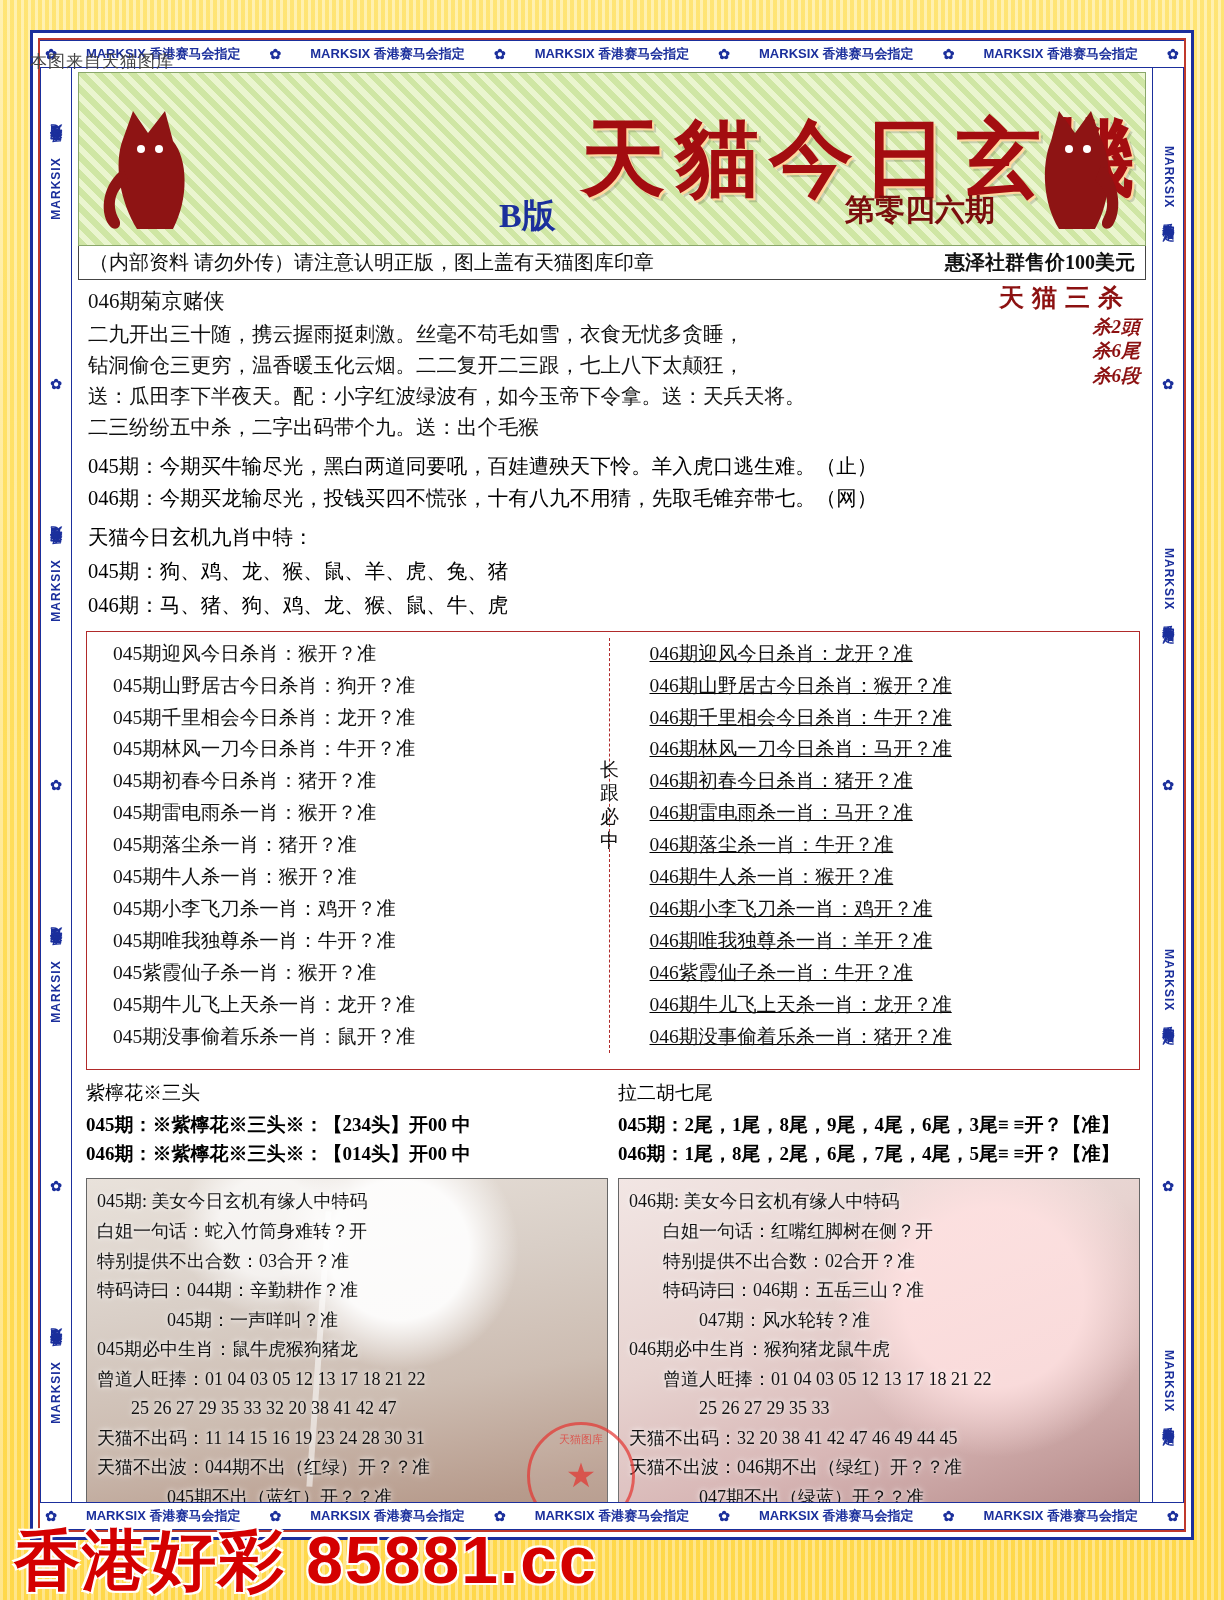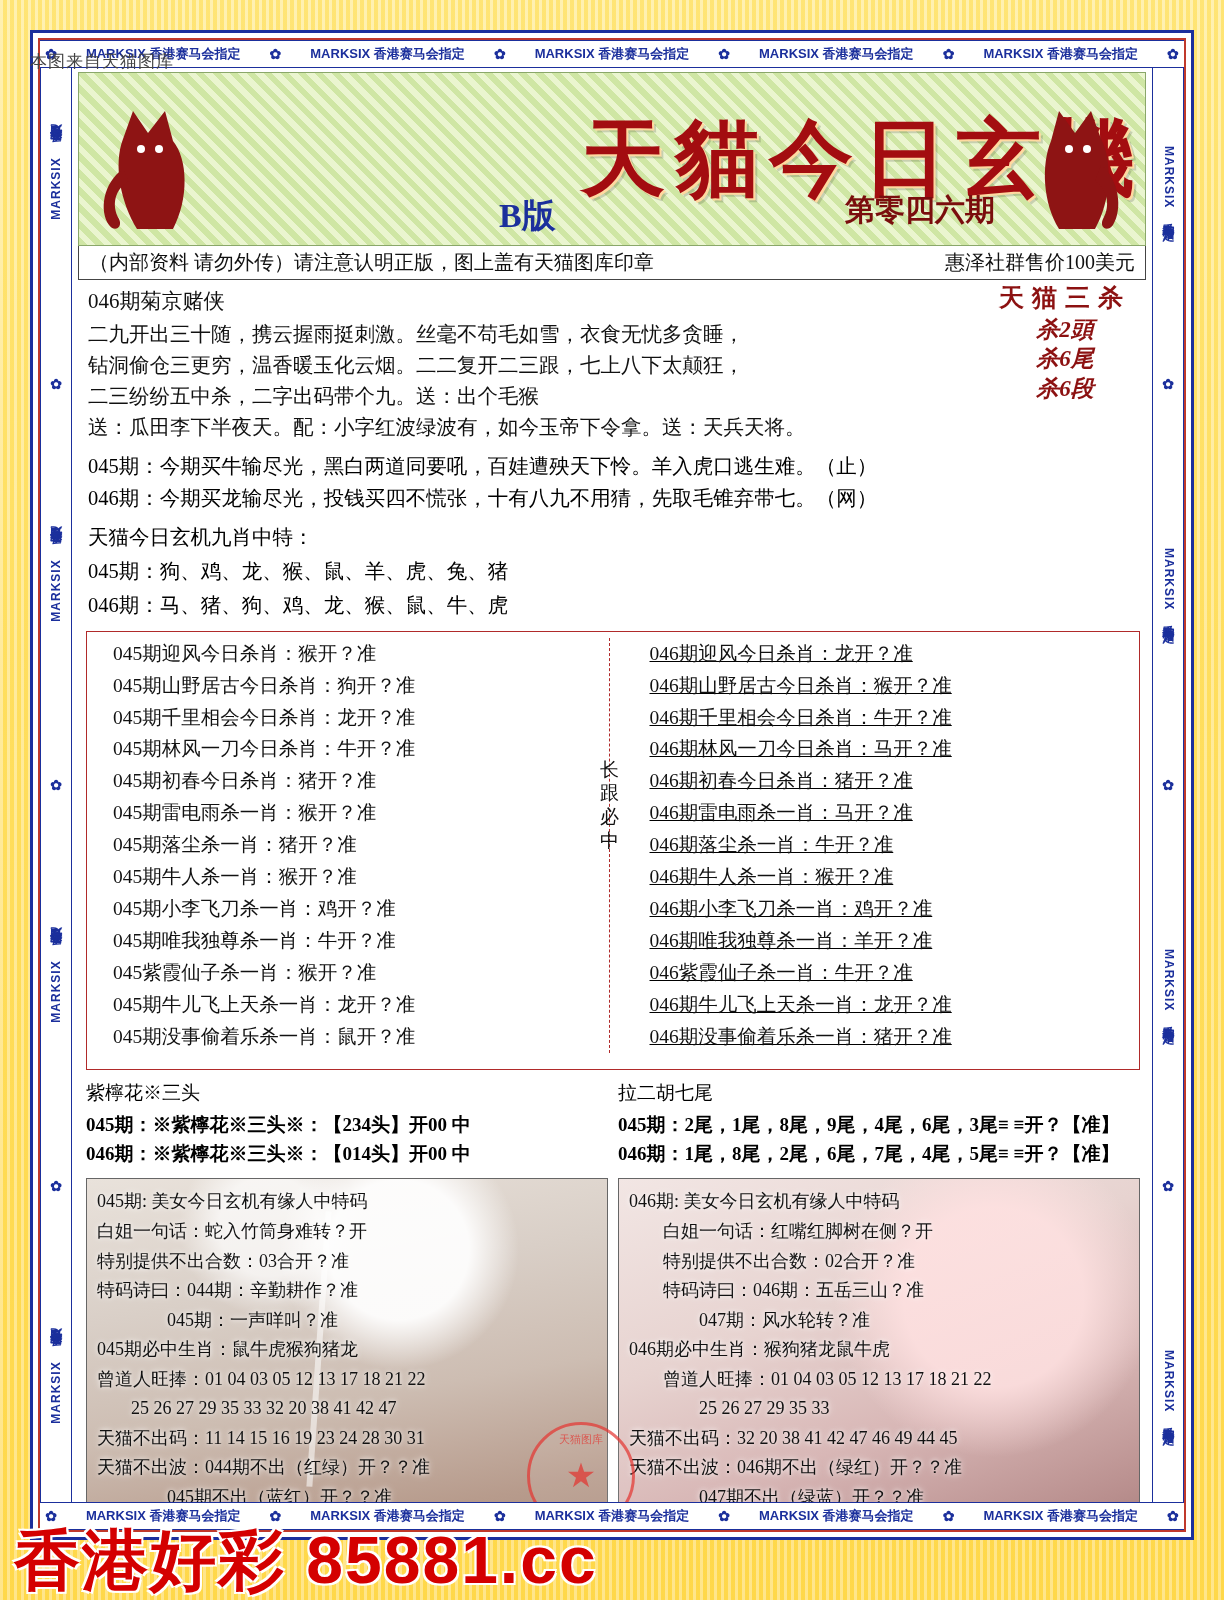--- a/index.html
+++ b/index.html
@@ -125,37 +125,37 @@
   .stamp .arc-top { position: absolute; top: 8px; width: 100%; font-size: 11px; }
 
   
   .notice {
     display: flex; justify-content: space-between; align-items: center;
     border: 1px solid #444; border-top: none;
     padding: 3px 10px;
     font-size: 20px; color: #111;
     background: #fff;
   }
-  .notice .right { font-weight: normal; }
+  .notice .right { font-weight: bold; }
 
   
   .poem {
     position: relative;
     padding: 6px 4px 0 10px;
     font-size: 20.5px; color: #111; line-height: 1.52;
   }
   .poem .ttl { font-size: 21px; margin-bottom: 1px; }
   .three-kill {
     position: absolute; right: 6px; top: 2px;
     width: 150px; text-align: center;
     font-weight: bold; color: #8c1111;
     line-height: 1.3;
   }
   .three-kill .hd { font-size: 25px; letter-spacing: 8px; }
-  .three-kill .it { font-size: 23px; font-style: italic; }
+  .three-kill .it { font-size: 19px; font-style: italic; text-align: right; }
 
   .rows-045 { padding: 6px 4px 2px 10px; font-size: 20.5px; line-height: 1.6; }
   .niao { padding: 4px 4px 2px 10px; font-size: 20.5px; line-height: 1.65; }
 
   
   .kill-table {
     margin: 6px 6px 0 8px;
     border: 1px solid #b02a2a;
     display: flex;
     position: relative;
@@ -320,22 +320,22 @@
 
       <div class="notice">
         <div>（内部资料 请勿外传）请注意认明正版，图上盖有天猫图库印章</div>
         <div class="right">惠泽社群售价100美元</div>
       </div>
 
       <div class="poem">
         <div class="ttl">046期菊京赌侠</div>
         <div>二九开出三十随，携云握雨挺刺激。丝毫不苟毛如雪，衣食无忧多贪睡，</div>
         <div>钻洞偷仓三更穷，温香暖玉化云烟。二二复开二三跟，七上八下太颠狂，</div>
+        <div>送：瓜田李下半夜天。配：小字红波绿波有，如今玉帝下令拿。送：天兵天将。</div>
         <div>二三纷纷五中杀，二字出码带个九。送：出个毛猴</div>
-        <div>送：瓜田李下半夜天。配：小字红波绿波有，如今玉帝下令拿。送：天兵天将。</div>
 
         <div class="three-kill">
           <div class="hd">天猫三杀</div>
           <div class="it">杀2頭</div>
           <div class="it">杀6尾</div>
           <div class="it">杀6段</div>
         </div>
       </div>
 
       <div class="rows-045">

